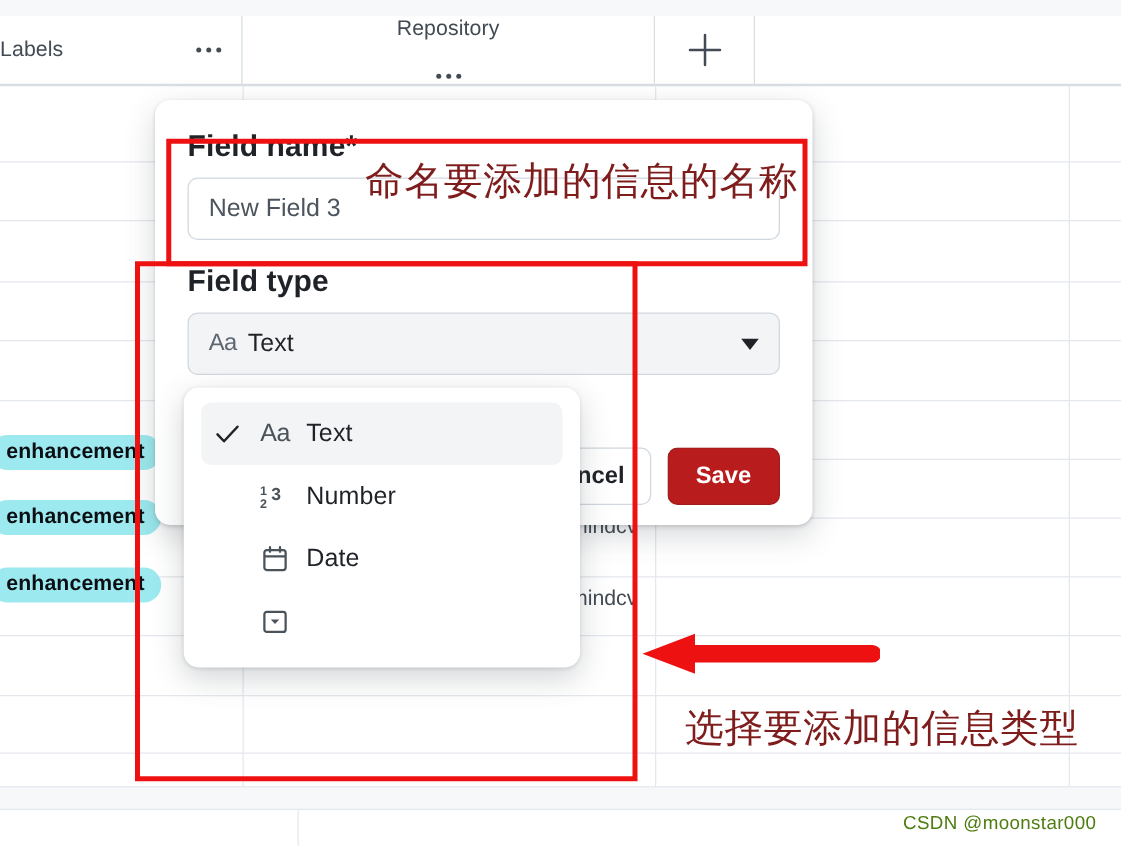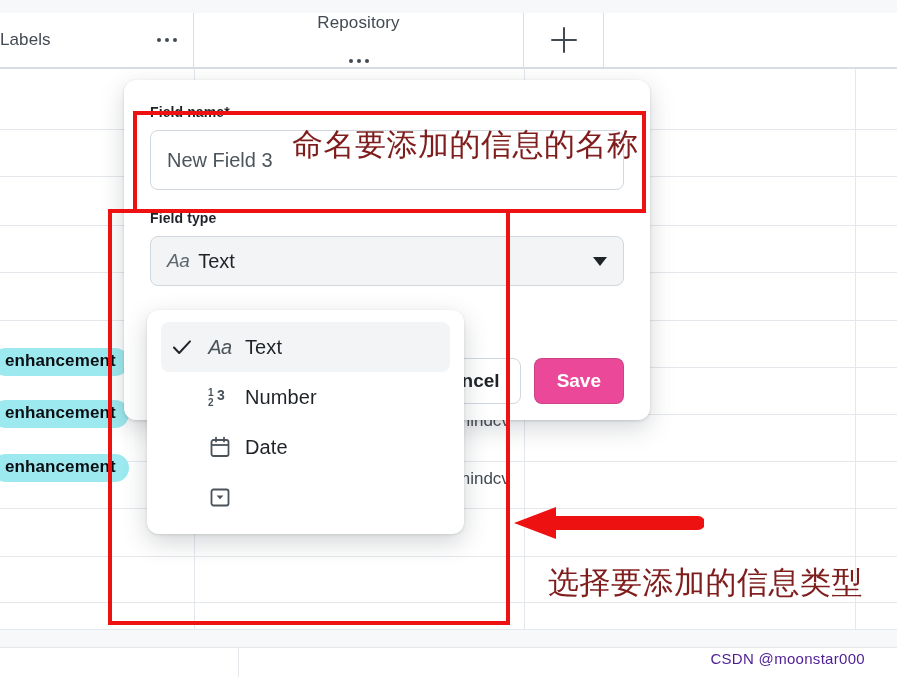--- a/index.html
+++ b/index.html
@@ -78,61 +78,61 @@
 
   
   .dialog {
     position: absolute; left: 124px; top: 80px; width: 526px; height: 340px;
     background: #ffffff;
     border-radius: 12px;
     box-shadow: 0 8px 24px rgba(66,74,83,.22), 0 1px 3px rgba(27,31,36,.16);
     padding: 24px 26px 18px 26px;
   }
   .form-label {
-    font-size: 14px; font-weight: 600; color: #1f2328; letter-spacing: .1px;
+    font-size: 24px; font-weight: 600; color: #1f2328; letter-spacing: .1px;
   }
   .req { color: #1f2328; font-weight: 600; }
   .text-input {
     margin-top: 10px;
-    width: 474px; height: 60px;
+    width: 474px; height: 50px;
     border: 1px solid #d0d7de; border-radius: 8px;
     background: #ffffff;
     display: flex; align-items: center;
     padding: 0 16px;
     font-size: 20px; color: #4c555d;
   }
   .gap { height: 20px; }
   .select-box {
     margin-top: 10px;
     width: 474px; height: 50px;
     border: 1px solid #d0d7de; border-radius: 8px;
     background: #f3f4f6;
     display: flex; align-items: center; justify-content: space-between;
     padding: 0 16px;
   }
   .select-val { display: flex; align-items: center; gap: 9px; font-size: 20px; color: #1f2328; }
-  .aa-icon { font-size: 19px; color: #5d666f; font-weight: 500; letter-spacing: -.5px; font-style: italic; }
+  .aa-icon { font-size: 19px; color: #5d666f; font-weight: 500; letter-spacing: -.5px; }
   .caret { width: 0; height: 0; border-left: 7px solid transparent; border-right: 7px solid transparent; border-top: 9px solid #1f2328; }
 
   .btnrow {
     position: absolute; right: 26px; bottom: 16px;
     display: flex; align-items: center; gap: 13px;
   }
   .btn-cancel {
     height: 46px; padding: 0 20px;
     border: 1px solid #d0d7de; border-radius: 8px;
     background: #ffffff; color: #1f2328;
     font-size: 19px; font-weight: 600;
     display: flex; align-items: center;
     font-family: "Liberation Sans", sans-serif;
   }
   .btn-save {
     height: 46px; padding: 0 22px;
     border: 1px solid rgba(27,31,36,.15); border-radius: 8px;
-    background: #ec4899; color: #ffffff;
+    background: #b91c1c; color: #ffffff;
     font-size: 19px; font-weight: 700;
     display: flex; align-items: center;
     font-family: "Liberation Sans", sans-serif;
   }
 
   
   .menu {
     position: absolute; left: 147px; top: 310px; width: 317px;
     background: #ffffff;
     border-radius: 12px;
@@ -160,22 +160,22 @@
     font-weight: 500;
     white-space: nowrap;
     letter-spacing: .5px;
   }
   .cn1 { left: 292px; top: 124px; }
   .cn2 { left: 548px; top: 562px; }
 
   .arrow { position: absolute; left: 512px; top: 505px; width: 192px; height: 36px; }
 
   .watermark {
-    position: absolute; right: 32px; top: 650px;
-    font-size: 15px; color: #4c1d95;
+    position: absolute; right: 20px; top: 650px;
+    font-size: 15px; color: #4d7c0f;
     font-family: "Liberation Sans", sans-serif;
     letter-spacing: .3px;
   }
   .bottombar {
     position: absolute; left: 0; top: 629px; width: 897px; height: 19px;
     background: #f6f8fa; border-top: 1px solid #e4e8ed; border-bottom: 1px solid #e4e8ed;
   }
   .bottomcol { position: absolute; top: 648px; left: 238px; width: 1px; height: 29px; background: #e4e8ed; }
 </style>
 </head>

